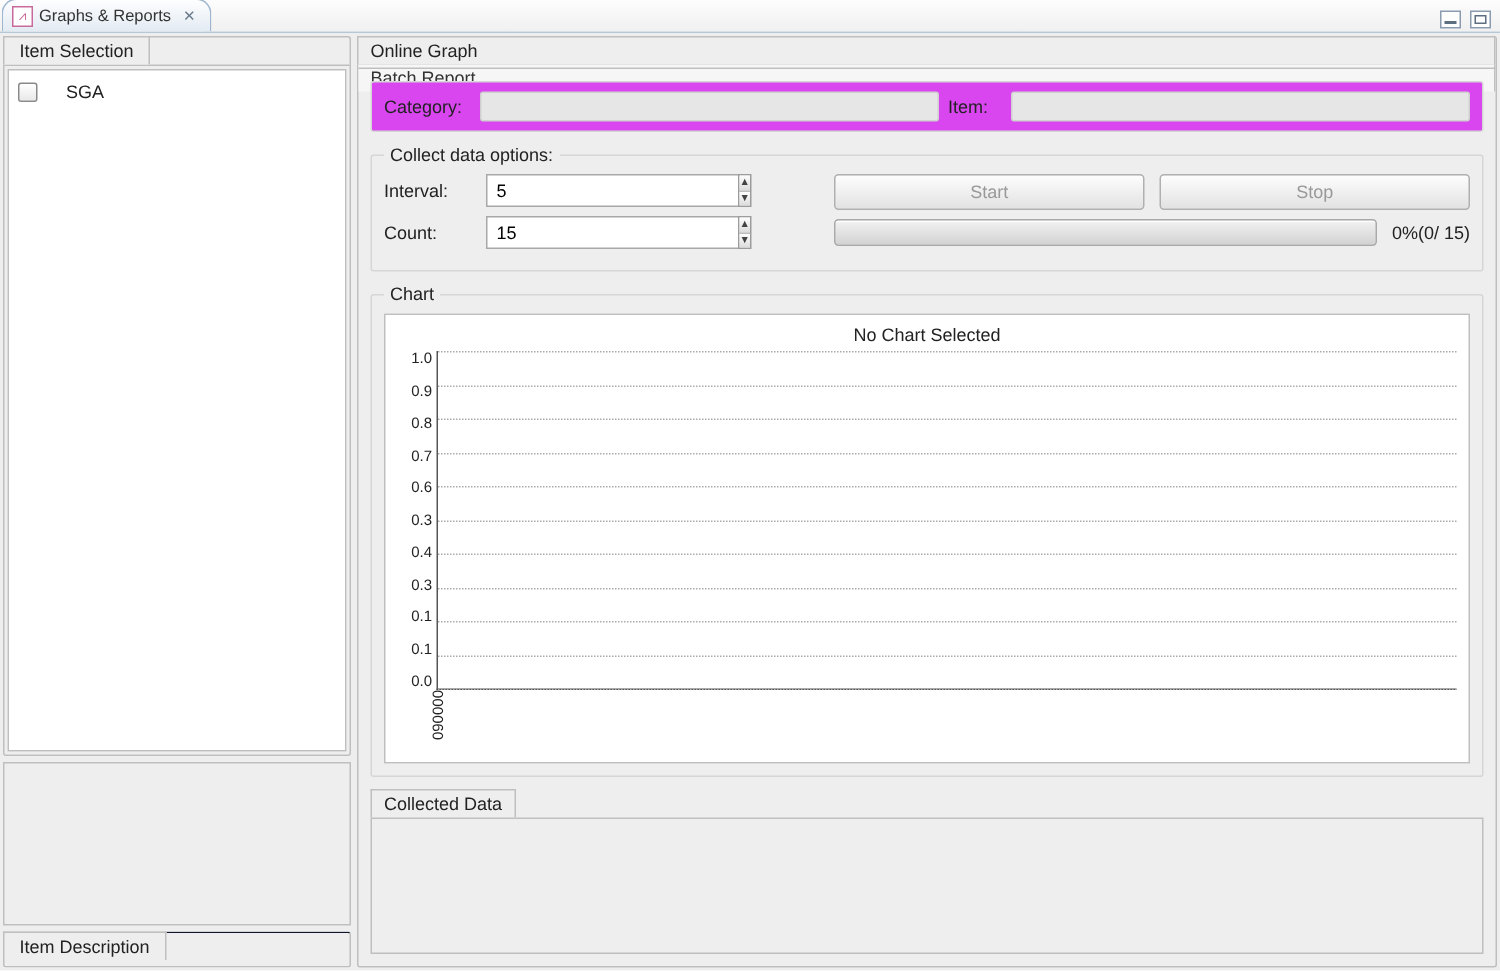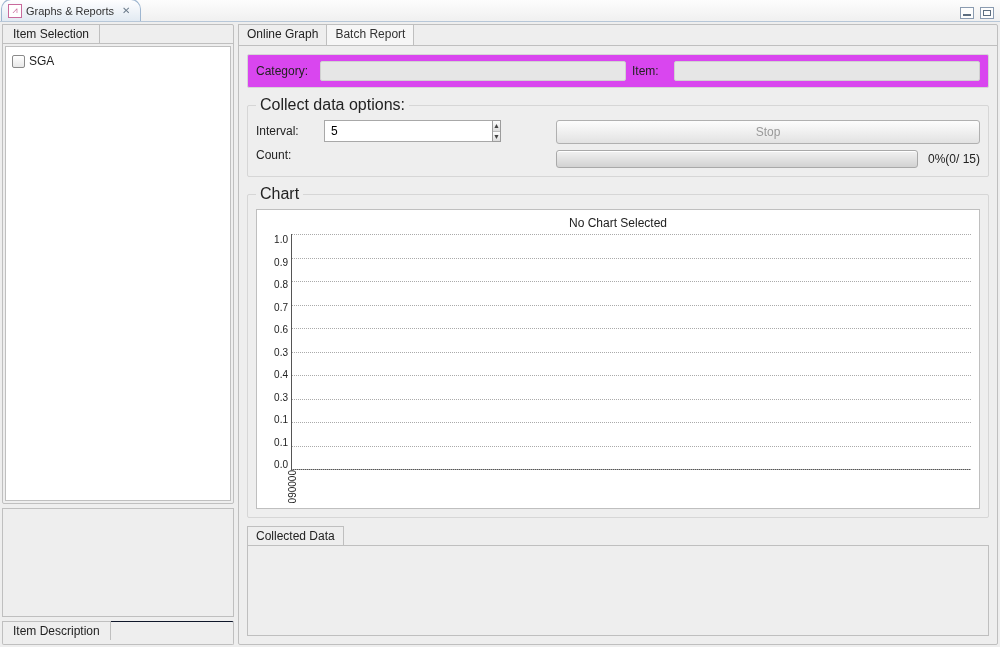--- a/index.html
+++ b/index.html
@@ -119,34 +119,35 @@
     background: #fff;
     border: 1px solid #bfbfbf;
   }
 
   
   .tree {
     padding: 6px;
     font-size: 12px;
   }
   .tree-item {
-    display: flex; align-items: center; gap: 4px;
+    display: flex; align-items: center; gap: 19px;
     padding: 1px 0;
   }
   .tree-check {
     width: 13px; height: 13px;
     border: 1px solid #8a8a8a;
     background: linear-gradient(#fff,#e8e8e8);
     border-radius: 2px;
   }
 
   
   .inner-tabstrip {
     display: flex;
     height: 20px;
+    flex-direction: column;
   }
   .inner-tab {
     padding: 2px 8px;
     border: 1px solid #bfbfbf;
     border-bottom: none;
     background: #eeeeee;
     font-size: 12px;
     cursor: pointer;
   }
   .inner-tab:first-child { margin-left: -1px; margin-top: -1px;}
@@ -191,21 +192,21 @@
   
   fieldset.groupbox {
     border: 1px solid #d6d6d6;
     border-radius: 2px;
     margin: 0;
     padding: 6px 8px 8px 8px;
     background: #eeeeee;
     position: relative;
   }
   fieldset.groupbox > legend {
-    font-size: 16px;
+    font-size: 12px;
     padding: 0 4px;
     color: #222;
     background: #eeeeee;
   }
 
   .options-grid {
     display: grid;
     grid-template-columns: 290px 1fr;
     gap: 10px;
     align-items: start;
@@ -276,21 +277,21 @@
   .chart-wrap {
     display: flex; flex-direction: column;
     flex: 1;
     min-height: 0;
   }
   .chart-surface {
     background: #fff;
     border: 1px solid #bfbfbf;
     flex: 1;
     position: relative;
-    padding: 4px 8px 2px 8px;
+    padding: 4px 8px 12px 8px;
     display: flex; flex-direction: column;
   }
   .chart-title {
     text-align: center;
     font-size: 12px;
     padding: 2px 0 4px 0;
   }
   .plot-area {
     flex: 1;
     display: flex;
@@ -440,24 +441,32 @@
               <div class="spin-input">
                 <input type="text" value="5" style="">
                 <div class="spin-btns">
                   <div class="spin-btn">▲</div>
                   <div class="spin-btn">▼</div>
                 </div>
               </div>
             </div>
             <div class="opt-row">
               <span class="lbl">Count:</span>
+              <div class="spin-input">
+                <input type="text" value="15" style="">
+                <div class="spin-btns">
+                  <div class="spin-btn">▲</div>
+                  <div class="spin-btn">▼</div>
+                </div>
+              </div>
             </div>
           </div>
           <div class="run-col">
             <div class="run-buttons">
+              <button class="btn">Start</button>
               <button class="btn">Stop</button>
             </div>
             <div class="progress-row">
               <div class="progress"></div>
               <span class="progress-text">0%(0/ 15)</span>
             </div>
           </div>
         </div>
       </fieldset>
 

